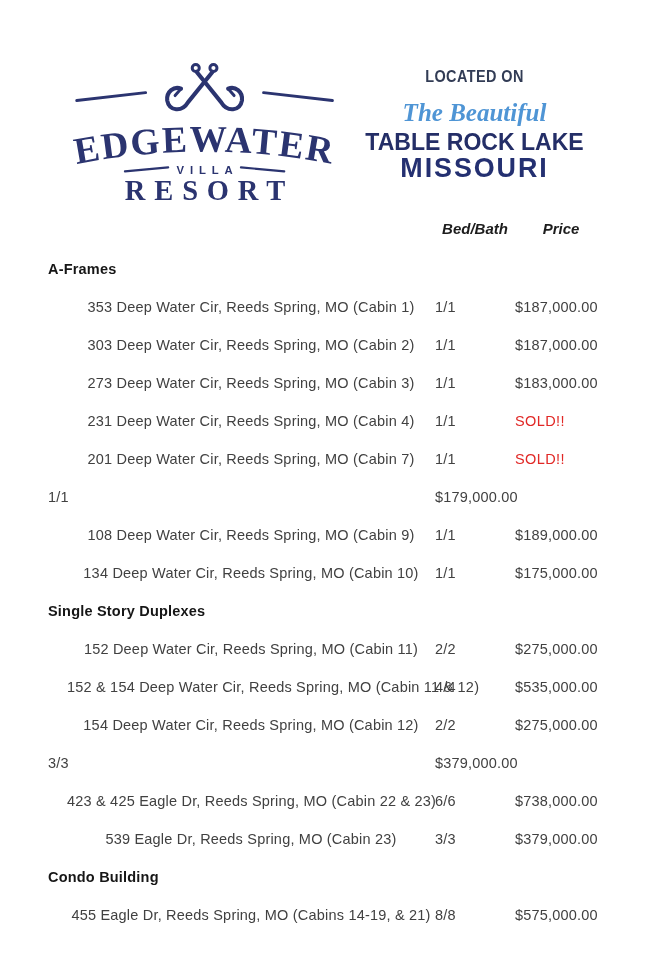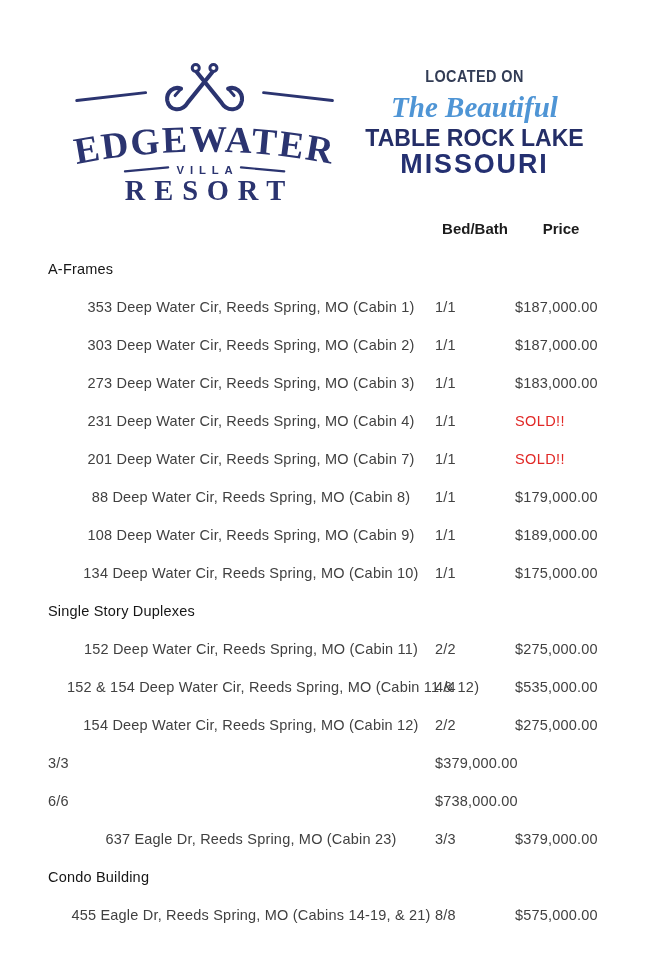--- a/index.html
+++ b/index.html
@@ -8,29 +8,29 @@
     font-family:"Liberation Sans",sans-serif;overflow:hidden;
     --navy:#2b3470;--tag1:#323c55;--tag2:#4f95d5;--tag3:#242e67;--tag4:#243071;--sold:#e12826;
   }
   
   .logo-svg{position:absolute;left:62px;top:54px;}
   .logo-stroke{stroke:var(--navy);fill:none;stroke-linecap:round;}
   .logo-fill{fill:var(--navy);}
   
   .tagline{position:absolute;left:352px;top:68px;width:245px;text-align:center;line-height:1.05;}
   .tag-l1{font-weight:bold;font-size:17px;color:var(--tag1);letter-spacing:.5px;transform:scaleX(.85);}
-  .tag-l2{font-family:"Liberation Serif",serif;font-style:italic;font-weight:bold;font-size:29px;color:var(--tag2);margin-top:6px;}
+  .tag-l2{font-family:"Liberation Serif",serif;font-style:italic;font-weight:bold;font-size:25px;color:var(--tag2);margin-top:14px;}
   .tag-l3{font-weight:bold;font-size:24px;color:var(--tag3);margin-top:3px;letter-spacing:0;transform:scaleX(.96);}
   .tag-l4{font-weight:bold;font-size:28px;color:var(--tag4);letter-spacing:2px;margin-top:-1px;transform:scaleX(.96);}
   
   .price-table{position:absolute;left:48px;top:206px;width:559px;}
   .table-header{display:grid;grid-template-columns:387px 80px 92px;height:44px;align-items:center;
-    font-weight:bold;font-size:15px;color:#1c1c1c;}
+    font-weight:bold;font-size:15px;color:#1c1c1c;font-style:italic;}
   .hcell{text-align:center;}
-  .section-row{height:38px;display:flex;align-items:center;font-weight:normal;font-size:14.5px;color:#161616;letter-spacing:.2px;}
+  .section-row{height:38px;display:flex;align-items:center;font-weight:bold;font-size:14.5px;color:#161616;letter-spacing:.2px;}
   .item-row{display:grid;grid-template-columns:387px 80px 92px;height:38px;align-items:center;
     font-size:14.5px;color:#414141;letter-spacing:.2px;}
   .addr{padding-left:19px;white-space:nowrap;text-align:center;}
   .bed,.price{text-align:left;}
   .price.sold{color:var(--sold);font-weight:normal;letter-spacing:.4px;}
 </style>
 </head>
 <body>
 
 <div class="page" style="--navy: #2b3470; --tag1: #323c55; --tag2: #4f95d5; --tag3: #242e67; --tag4: #243071; --sold: #e12826;">
@@ -98,21 +98,20 @@
           <span class="addr">231 Deep Water Cir, Reeds Spring, MO (Cabin 4)</span>
           <span class="bed">1/1</span>
           <span class="price sold">SOLD!!</span>
         </div>
         <div class="item-row">
           <span class="addr">201 Deep Water Cir, Reeds Spring, MO (Cabin 7)</span>
           <span class="bed">1/1</span>
           <span class="price sold">SOLD!!</span>
         </div>
         <div class="item-row">
-          <span class="addr">88 Deep Water Cir, Reeds Spring, MO (Cabin 8)</span>
           <span class="bed">1/1</span>
           <span class="price">$179,000.00</span>
         </div>
         <div class="item-row">
           <span class="addr">108 Deep Water Cir, Reeds Spring, MO (Cabin 9)</span>
           <span class="bed">1/1</span>
           <span class="price">$189,000.00</span>
         </div>
         <div class="item-row">
           <span class="addr">134 Deep Water Cir, Reeds Spring, MO (Cabin 10)</span>
@@ -135,25 +134,26 @@
         <div class="item-row">
           <span class="addr">154 Deep Water Cir, Reeds Spring, MO (Cabin 12)</span>
           <span class="bed">2/2</span>
           <span class="price">$275,000.00</span>
         </div>
         <div class="item-row">
           <span class="bed">3/3</span>
           <span class="price">$379,000.00</span>
         </div>
         <div class="item-row">
+          <span class="addr">423 &amp; 425 Eagle Dr, Reeds Spring, MO (Cabin 22 &amp; 23)</span>
           <span class="bed">6/6</span>
           <span class="price">$738,000.00</span>
         </div>
         <div class="item-row">
-          <span class="addr">637 Eagle Dr, Reeds Spring, MO (Cabin 23)</span>
+          <span class="addr">539 Eagle Dr, Reeds Spring, MO (Cabin 23)</span>
           <span class="bed">3/3</span>
           <span class="price">$379,000.00</span>
         </div>
         <div class="section-row">
           <span class="section-title">Condo Building</span>
         </div>
         <div class="item-row">
           <span class="addr">455 Eagle Dr, Reeds Spring, MO (Cabins 14-19, &amp; 21)</span>
           <span class="bed">8/8</span>
           <span class="price">$575,000.00</span>

